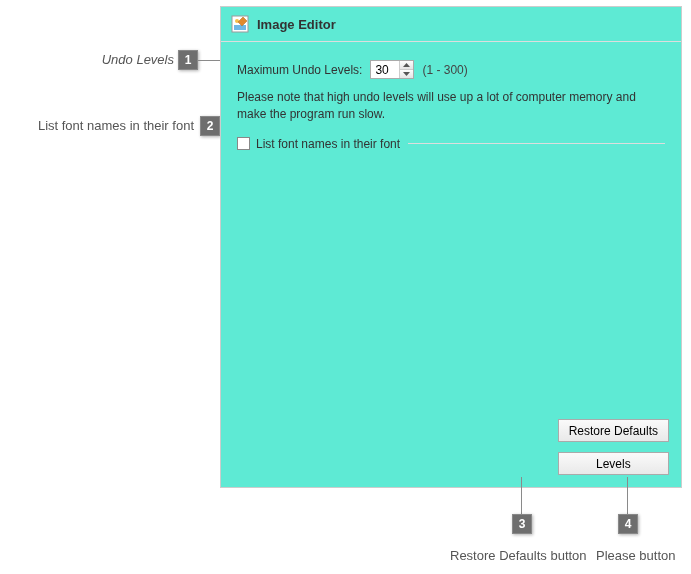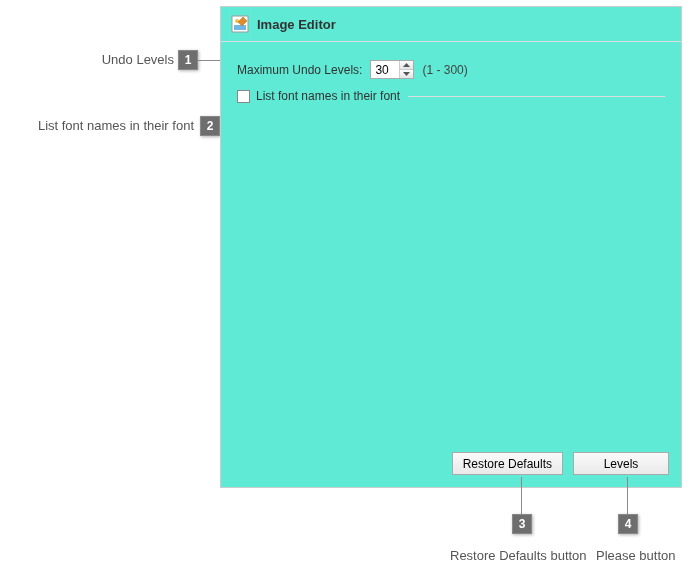--- a/index.html
+++ b/index.html
@@ -114,20 +114,21 @@
       height: 1px;
       background: #ddd;
       margin-left: 8px;
     }
     .panel-footer {
       position: absolute;
       right: 12px;
       bottom: 12px;
       display: flex;
       gap: 10px;
+      flex-direction: column;
     }
     .btn {
       min-width: 96px;
       height: 23px;
       border: 1px solid #aaa;
       background: linear-gradient(#fafafa, #e9e9e9);
       font-family: inherit;
       font-size: 12px;
       cursor: pointer;
       padding: 0 10px;
@@ -161,21 +162,21 @@
       text-align: left;
     }
     .leader {
       position: absolute;
       background: #8a8a8a;
     }
   </style>
 </head>
 <body>
 
-<div class="callout-label" style="left:2px; top:52px; width:172px;">Undo Levels</div>
+<div class="callout-label" style="left:2px; top:52px; width:172px;font-style:italic;">Undo Levels</div>
 <div class="callout-badge" style="left:178px; top:50px;">1</div>
 <div class="leader" style="left:198px; top:60px; width:40px; height:1px;"></div>
 
 <div class="callout-label" style="left:0; top:118px; width:194px;">List font names in their font</div>
 <div class="callout-badge" style="left:200px; top:116px;">2</div>
 <div class="leader" style="left:220px; top:126px; width:22px; height:1px;"></div>
 
 <div class="panel">
   <div class="panel-header">
     <span class="panel-header-icon">
@@ -203,20 +204,21 @@
           <button class="spinner-btn">
             <svg width="7" height="4" viewBox="0 0 7 4">
                 <path d="M3.5 4 L7 0 L0 0 Z" fill="#555"></path>
               </svg>
           </button>
         </span>
       </span>
       <span class="range-hint">(1 - 300)</span>
     </div>
 
+    <div class="note">Please note that high undo levels will use up a lot of computer memory and make the program run slow.</div>
 
     <div class="row-checkbox">
       <span class="cb"></span>
       <span>List font names in their font</span>
       <span class="divider-line"></span>
     </div>
   </div>
 
   <div class="panel-footer">
     <button class="btn">Restore Defaults</button>

